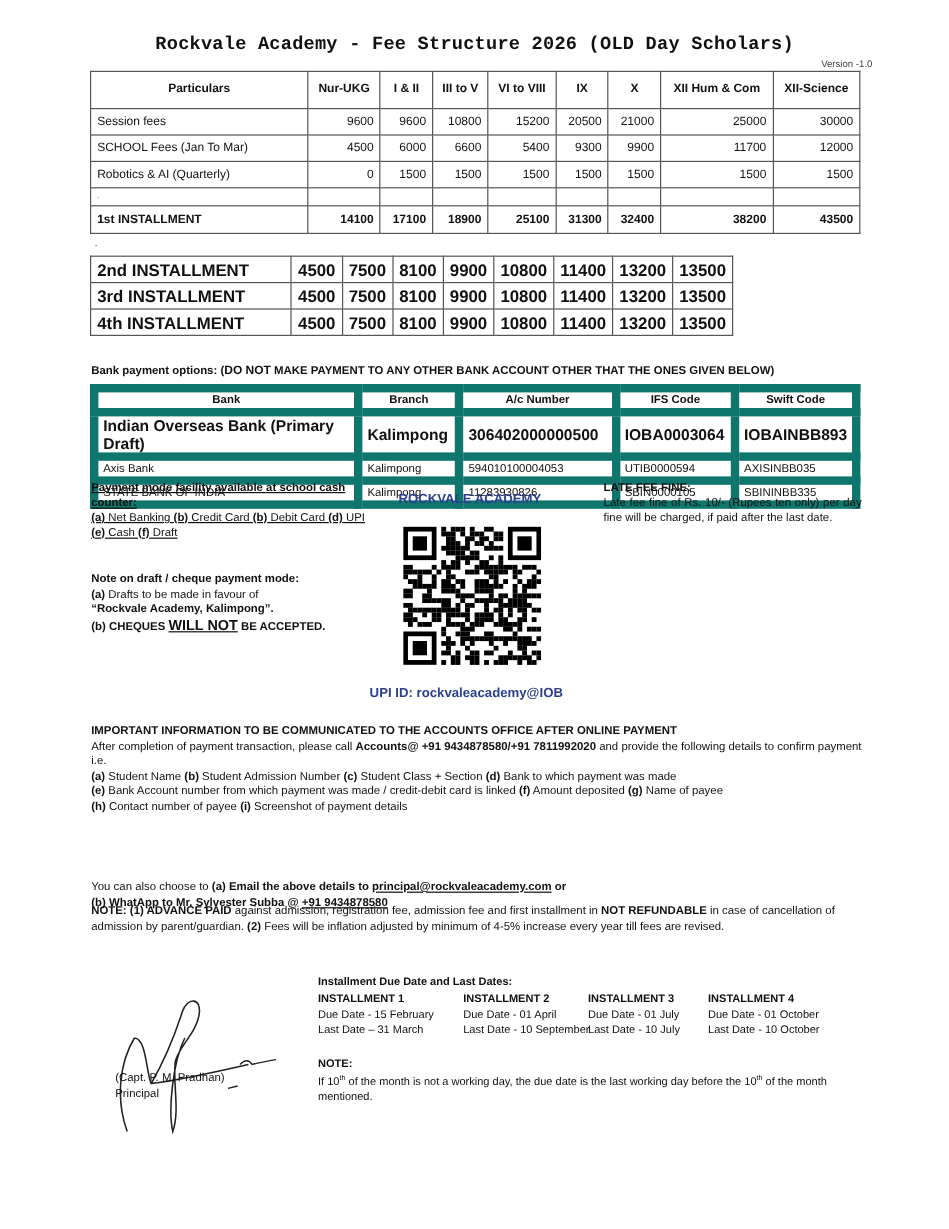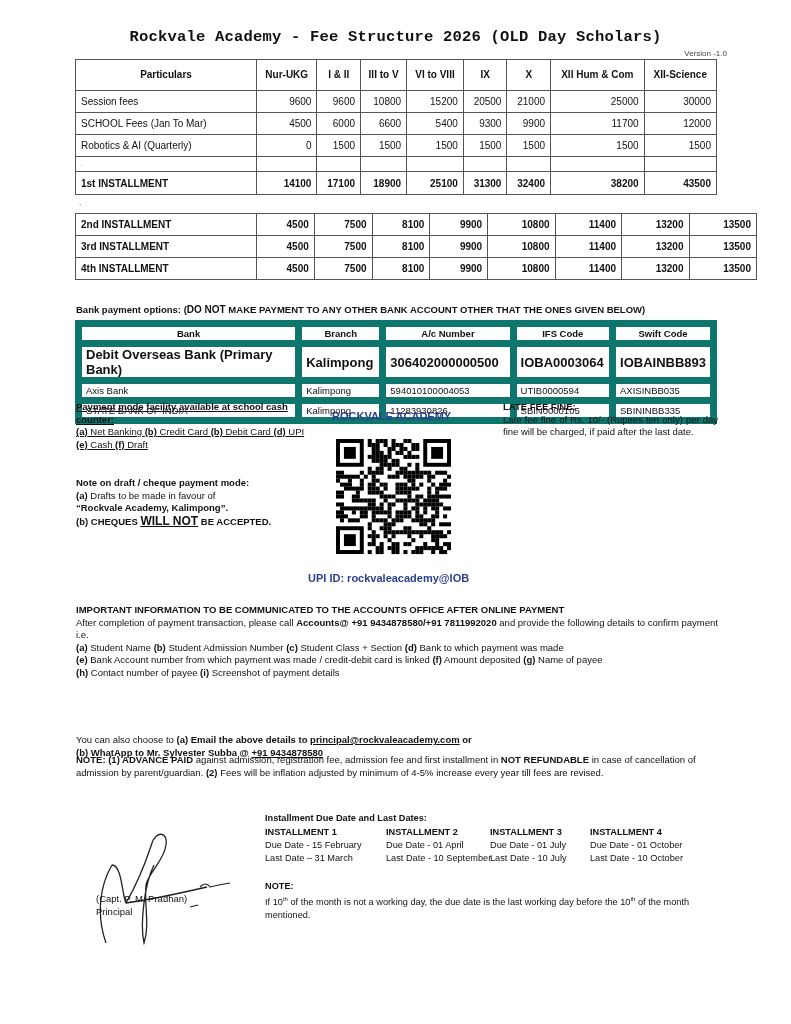--- a/index.html
+++ b/index.html
@@ -6,21 +6,21 @@
   body { width:791px; height:1024px; position:relative; overflow:hidden; font-family:"Liberation Sans", sans-serif; color:#111; }
   .title { position:absolute; left:0; width:791px; top:28px; text-align:center; font-family:"Liberation Mono", monospace; font-weight:bold; font-size:15.5px; letter-spacing:0.2px; }
   .version { position:absolute; right:64px; top:49px; font-size:8px; color:#444; }
   table { border-collapse:collapse; }
   .fee { position:absolute; left:75px; top:59px; width:642px; font-size:10px; }
   .fee td, .fee th { border:1.3px solid #555; height:21px; padding:0 5px; }
   .fee th { font-weight:bold; text-align:center; height:30px; line-height:12px; font-size:10px; }
   .fee td.num { text-align:right; }
   .fee tr.bold td { font-weight:bold; height:22px; }
   .fee tr.blank td { height:14px; font-size:6px; }
-  .fee2 { position:absolute; left:75px; top:213px; width:682px; font-size:10px; }
+  .fee2 { position:absolute; left:75px; top:213px; width:536px; font-size:14px; }
   .fee2 td { border:1.3px solid #555; height:21px; padding:0 5px; font-weight:bold; }
   .fee2 td.num { text-align:right; }
   .dot { position:absolute; left:79px; top:198px; font-size:8px; }
   .bankhead { position:absolute; left:76px; top:304px; font-size:9.5px; font-weight:bold; white-space:nowrap; }
   .bankhead .big { font-size:10px; }
   .bank { position:absolute; left:75px; top:320px; width:642px; font-size:9.5px; }
   .bank td, .bank th { border:7px solid #0f766e; padding:0 4px; height:13px; }
   .bank th { font-weight:bold; text-align:center; }
   .bank tr.primary td { font-weight:bold; font-size:13px; height:18px; }
   .sec { position:absolute; font-size:9.5px; line-height:12.5px; }
@@ -162,21 +162,21 @@
       <tr>
     <th style="width:265px">Bank</th>
     <th style="width:70px">Branch</th>
     <th style="width:118px">A/c Number</th>
     <th style="width:85px">IFS Code</th>
     <th>Swift Code</th>
   </tr>
   </tbody>
     <tbody id="bank-body">
       <tr class="primary">
-        <td>Debit Overseas Bank (Primary Bank)</td>
+        <td>Indian Overseas Bank (Primary Draft)</td>
         <td>Kalimpong</td>
         <td>306402000000500</td>
         <td>IOBA0003064</td>
         <td>IOBAINBB893</td>
       </tr>
       <tr>
         <td>Axis Bank</td>
         <td>Kalimpong</td>
         <td>594010100004053</td>
         <td>UTIB0000594</td>

